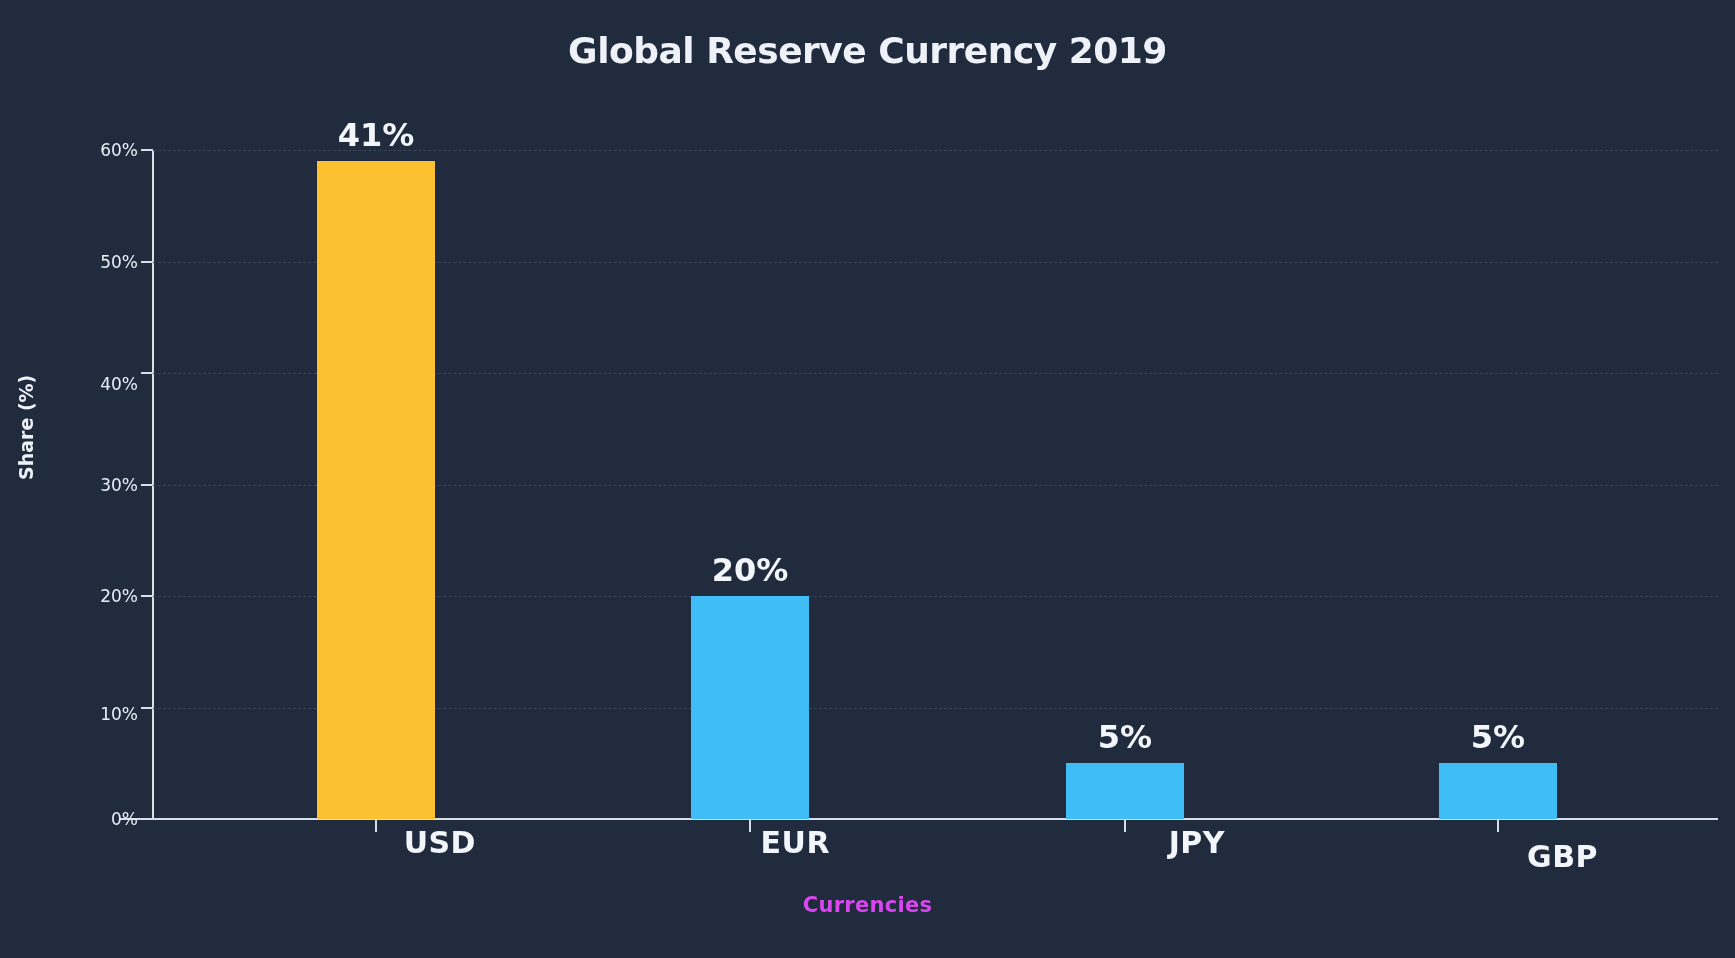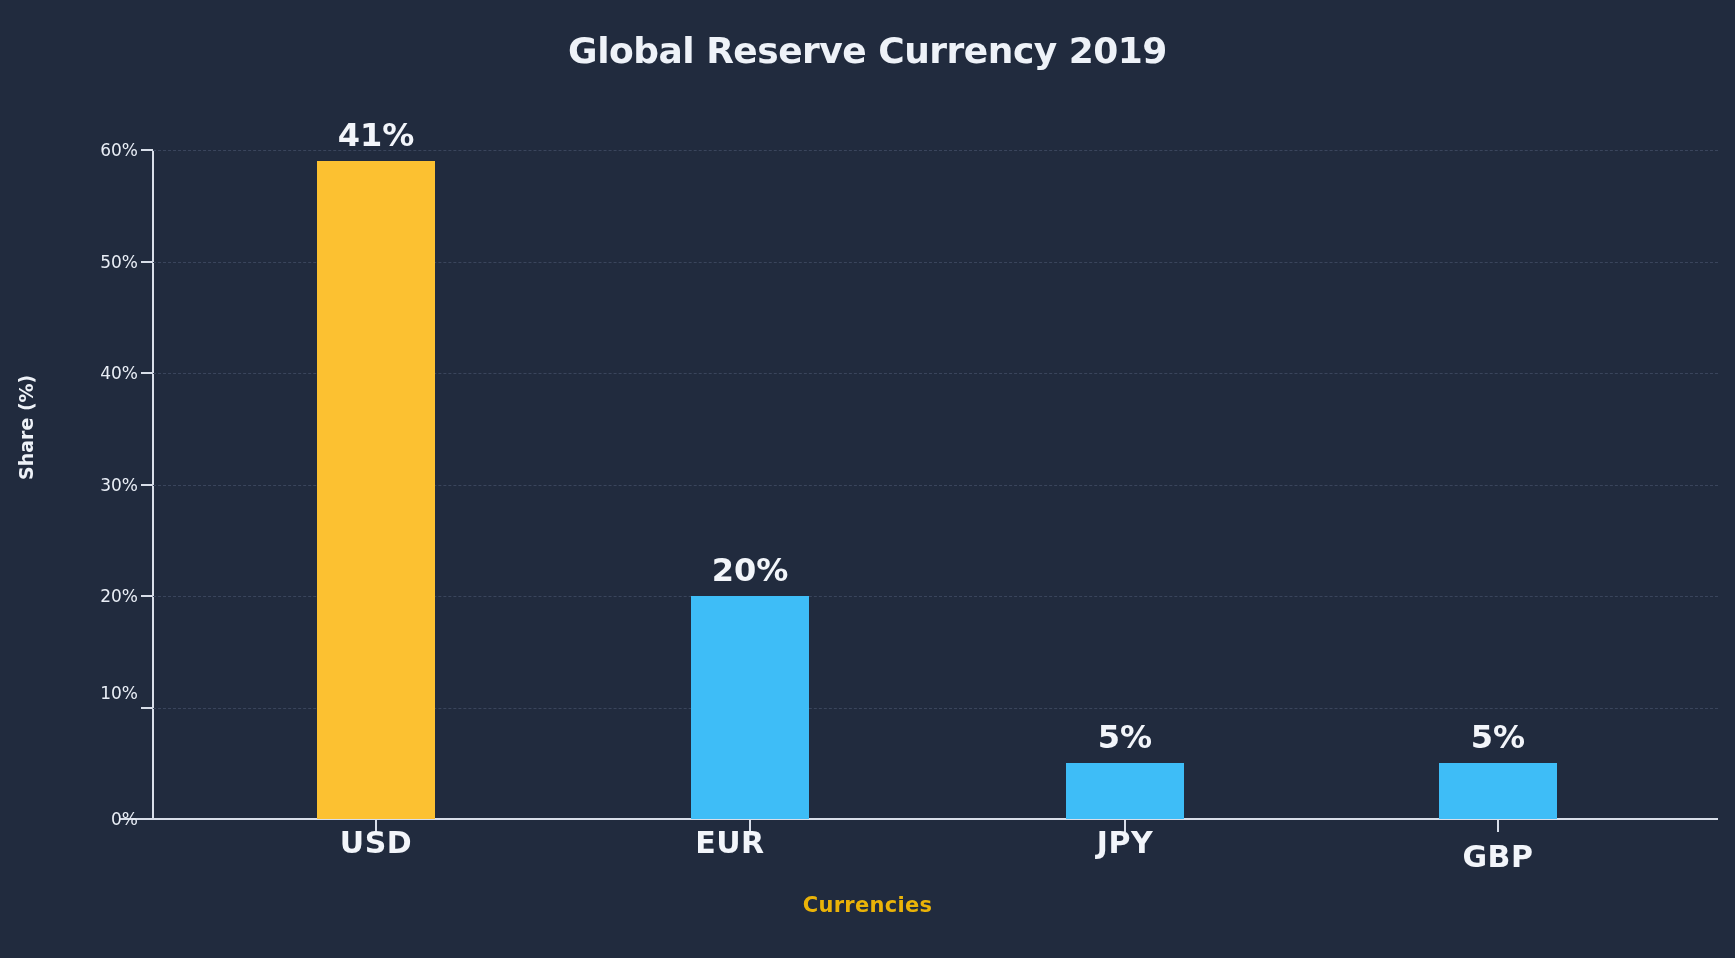--- a/index.html
+++ b/index.html
@@ -104,21 +104,21 @@
     transform-origin: left top;
   }
 
   
   #x-axis-title {
     position: absolute;
     top: 893px;
     left: 0;
     width: 1735px;
     text-align: center;
-    color: #eab308;
+    color: #d946ef;
     font-size: 21px;
     font-weight: 700;
     letter-spacing: 0.3px;
     white-space: nowrap;
   }
 
   
   .bar {
     position: absolute;
     bottom: 0;
@@ -138,21 +138,21 @@
     position: absolute;
     top: 819px;
     width: 2px;
     height: 13px;
     background: #d8dee9;
   }
 
   .x-cat-label {
     position: absolute;
     top: 824px;
-    text-align: center;
+    text-align: right;
     color: #f2f5fa;
     font-size: 30px;
     font-weight: 700;
     letter-spacing: 0.5px;
     line-height: 38px;
     white-space: nowrap;
   }
 </style>
 </head>
 <body>
@@ -172,27 +172,27 @@
     <div class="bar" style="left: 164px; width: 118px; height: 657.85px; background: rgb(252, 193, 49);"></div>
     <div class="bar" style="left: 538px; width: 118px; height: 223px; background: rgb(62, 189, 247);"></div>
     <div class="bar" style="left: 913px; width: 118px; height: 55.75px; background: rgb(62, 189, 247);"></div>
     <div class="bar" style="left: 1286px; width: 118px; height: 55.75px; background: rgb(62, 189, 247);"></div>
   </div>
 
 <div id="y-ticks-layer">
     <div class="y-tick-mark" style="top: 818px;"></div>
     <div class="y-tick-label" style="top: 819px;">0%</div>
     <div class="y-tick-mark" style="top: 706.5px;"></div>
-    <div class="y-tick-label" style="top: 693px;">10%</div>
+    <div class="y-tick-label" style="top: 714px;">10%</div>
     <div class="y-tick-mark" style="top: 595px;"></div>
     <div class="y-tick-label" style="top: 596px;">20%</div>
     <div class="y-tick-mark" style="top: 483.5px;"></div>
     <div class="y-tick-label" style="top: 484.5px;">30%</div>
     <div class="y-tick-mark" style="top: 372px;"></div>
-    <div class="y-tick-label" style="top: 373px; margin-left: 12px;">40%</div>
+    <div class="y-tick-label" style="top: 384px; margin-left: 12px;">40%</div>
     <div class="y-tick-mark" style="top: 260.5px;"></div>
     <div class="y-tick-label" style="top: 261.5px; margin-left: 46px;">50%</div>
     <div class="y-tick-mark" style="top: 149px;"></div>
     <div class="y-tick-label" style="top: 150px;">60%</div>
   </div>
 
 <div id="y-axis-title">Share (%)</div>
 
 <div id="x-axis-title">Currencies</div>
 

